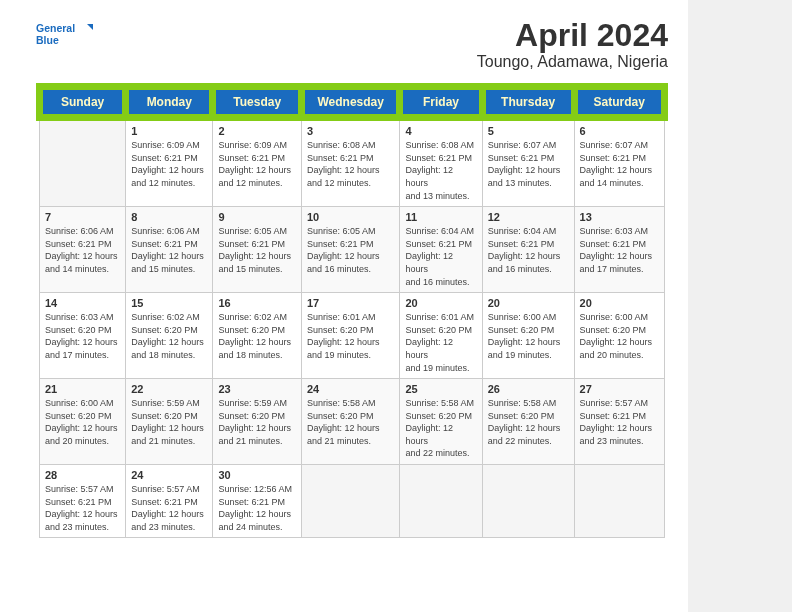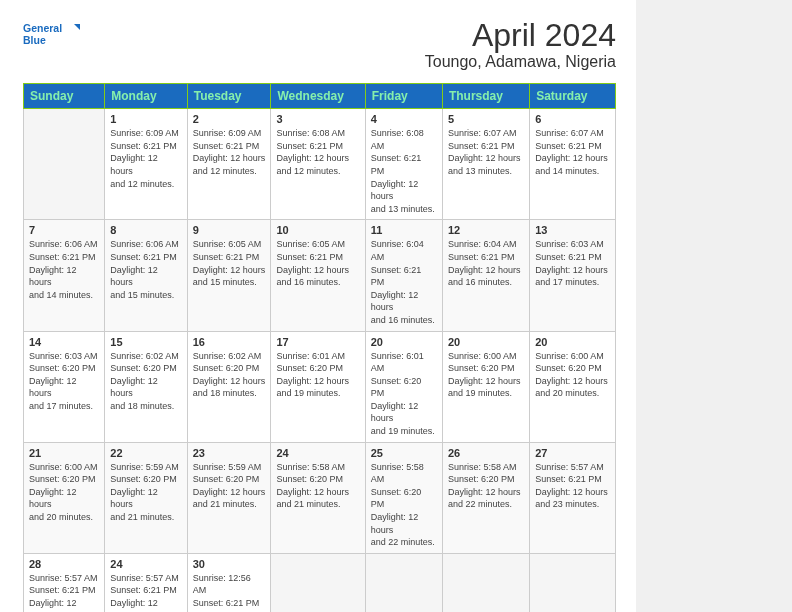--- a/index.html
+++ b/index.html
@@ -4,62 +4,62 @@
   <style>
     * { box-sizing: border-box; margin: 0; padding: 0; }
     body {
       font-family: Arial, sans-serif;
       background: #f0f0f0;
       width: 792px;
       height: 612px;
       overflow: hidden;
     }
     .page {
-      width: 636px;
+      width: 688px;
       height: 612px;
       background: white;
-      padding: 18px 20px 12px 23px;
+      padding: 18px 20px 12px 36px;
     }
     .header {
       display: flex;
       justify-content: space-between;
       align-items: flex-start;
       margin-bottom: 12px;
     }
     .logo {
       display: flex;
       align-items: center;
       gap: 4px;
     }
     .title-block {
       text-align: right;
     }
     .month-title {
       font-size: 32px;
-      font-weight: normal;
+      font-weight: bold;
       color: #333;
       line-height: 1.1;
       text-align: right;
     }
     .location {
       font-size: 16px;
       color: #333;
     }
     table {
       width: 100%;
       border-collapse: collapse;
     }
     thead tr th {
       background-color: #1a6bbf;
-      color: #86efac;
+      color: #fef9c3;
       font-size: 12px;
       font-weight: bold;
       padding: 5px 6px;
-      text-align: left;
-      border: 1px solid #84cc16;
+      text-align: center;
+      border: 7px solid #84cc16;
     }
     tbody tr td {
       border: 1px solid #ccc;
       vertical-align: top;
       padding: 4px 5px;
       width: 113px;
       min-height: 70px;
       font-size: 9.5px;
       color: #333;
       background: white;

